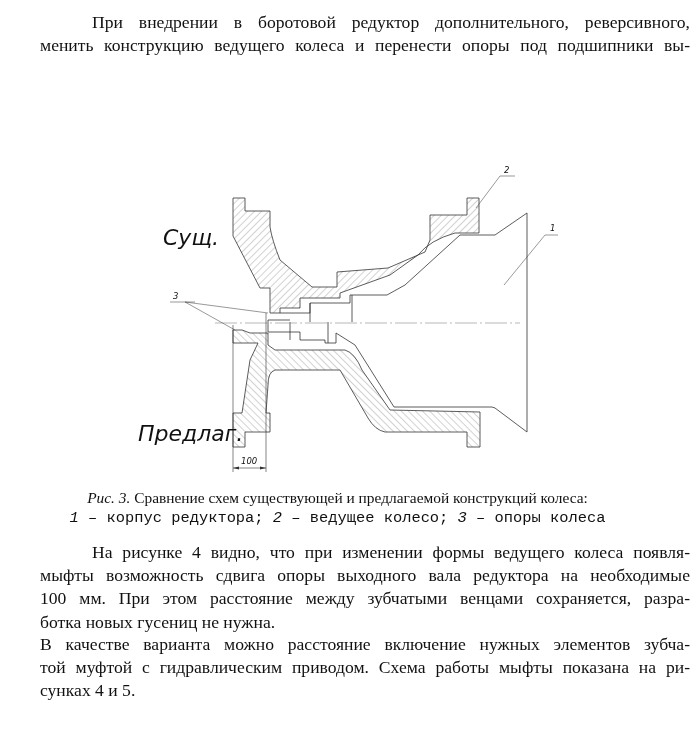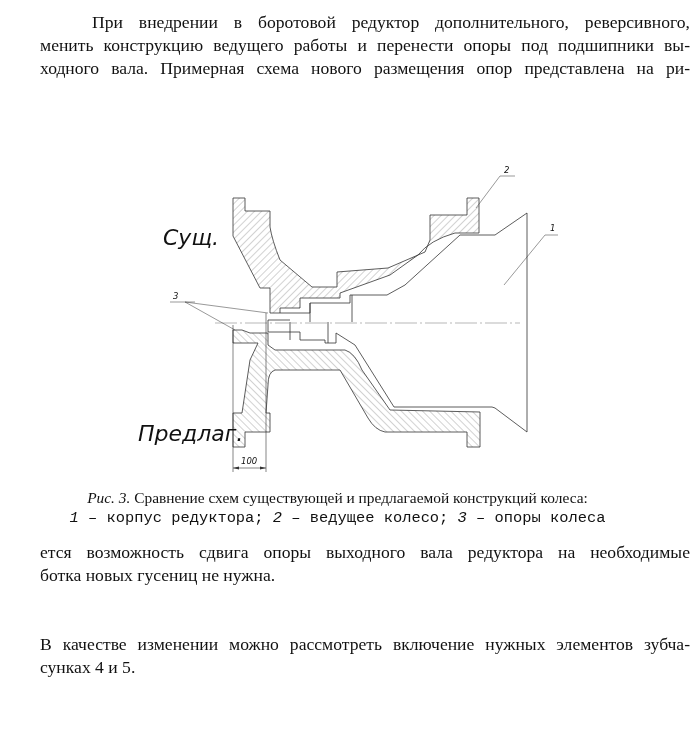--- a/index.html
+++ b/index.html
@@ -18,22 +18,21 @@
   #cap2 { top: 508px; font-family: Liberation Mono, monospace; }
   .caption i { font-style: italic; }
   #figure { position: absolute; left: 100px; top: 160px; width: 470px; height: 320px; }
   .fig-label { font-family: "DejaVu Sans", sans-serif; font-style: italic; fill: #111; }
 </style>
 </head>
 <body>
 
 <div id="p1" class="para">
   <span class="line indent">При внедрении в боротовой редуктор дополнительного, реверсивного,</span>
-  <span class="line">менить конструкцию ведущего работы и перенести опоры под подшипники вы-</span>
-  <span class="line">ходного вала. Примерная схема нового размещения опор представлена на ри-</span>
+  <span class="line">менить конструкцию ведущего колеса и перенести опоры под подшипники вы-</span>
 </div>
 
 <svg id="figure" viewBox="0 0 470 320" xmlns="http://www.w3.org/2000/svg">
   <defs>
     <pattern id="hatchA" patternUnits="userSpaceOnUse" width="5" height="5" patternTransform="rotate(45)">
       <line x1="0" y1="0" x2="0" y2="5" stroke="#666" stroke-width="0.6"></line>
     </pattern>
     <pattern id="hatchB" patternUnits="userSpaceOnUse" width="5" height="5" patternTransform="rotate(-45)">
       <line x1="0" y1="0" x2="0" y2="5" stroke="#666" stroke-width="0.6"></line>
     </pattern>
@@ -81,20 +80,23 @@
   <i>Рис. 3.</i>
   <span>Сравнение схем существующей и предлагаемой конструкций колеса:</span>
 </div>
 <div id="cap2" class="caption">
   <i>1</i><span> – </span><span>корпус редуктора;</span>
   <i>2</i><span> – </span><span>ведущее колесо;</span>
   <i>3</i><span> – </span><span>опоры колеса</span>
 </div>
 
 <div id="p2" class="para">
-  <span class="line">ется возможность сдвига опоры выходного вала редуктора на необходимые</span>
+  <span class="line indent">На рисунке 4 видно, что при изменении формы ведущего колеса появля-</span>
+  <span class="line">мыфты возможность сдвига опоры выходного вала редуктора на необходимые</span>
+  <span class="line">100 мм. При этом расстояние между зубчатыми венцами сохраняется, разра-</span>
   <span class="line last">ботка новых гусениц не нужна.</span>
 </div>
 
 <div id="p3" class="para">
-  <span class="line">В качестве изменении можно рассмотреть включение нужных элементов зубча-</span>
+  <span class="line">В качестве варианта можно расстояние включение нужных элементов зубча-</span>
+  <span class="line">той муфтой с гидравлическим приводом. Схема работы мыфты показана на ри-</span>
   <span class="line last">сунках 4 и 5.</span>
 </div>
 
 </body></html>

